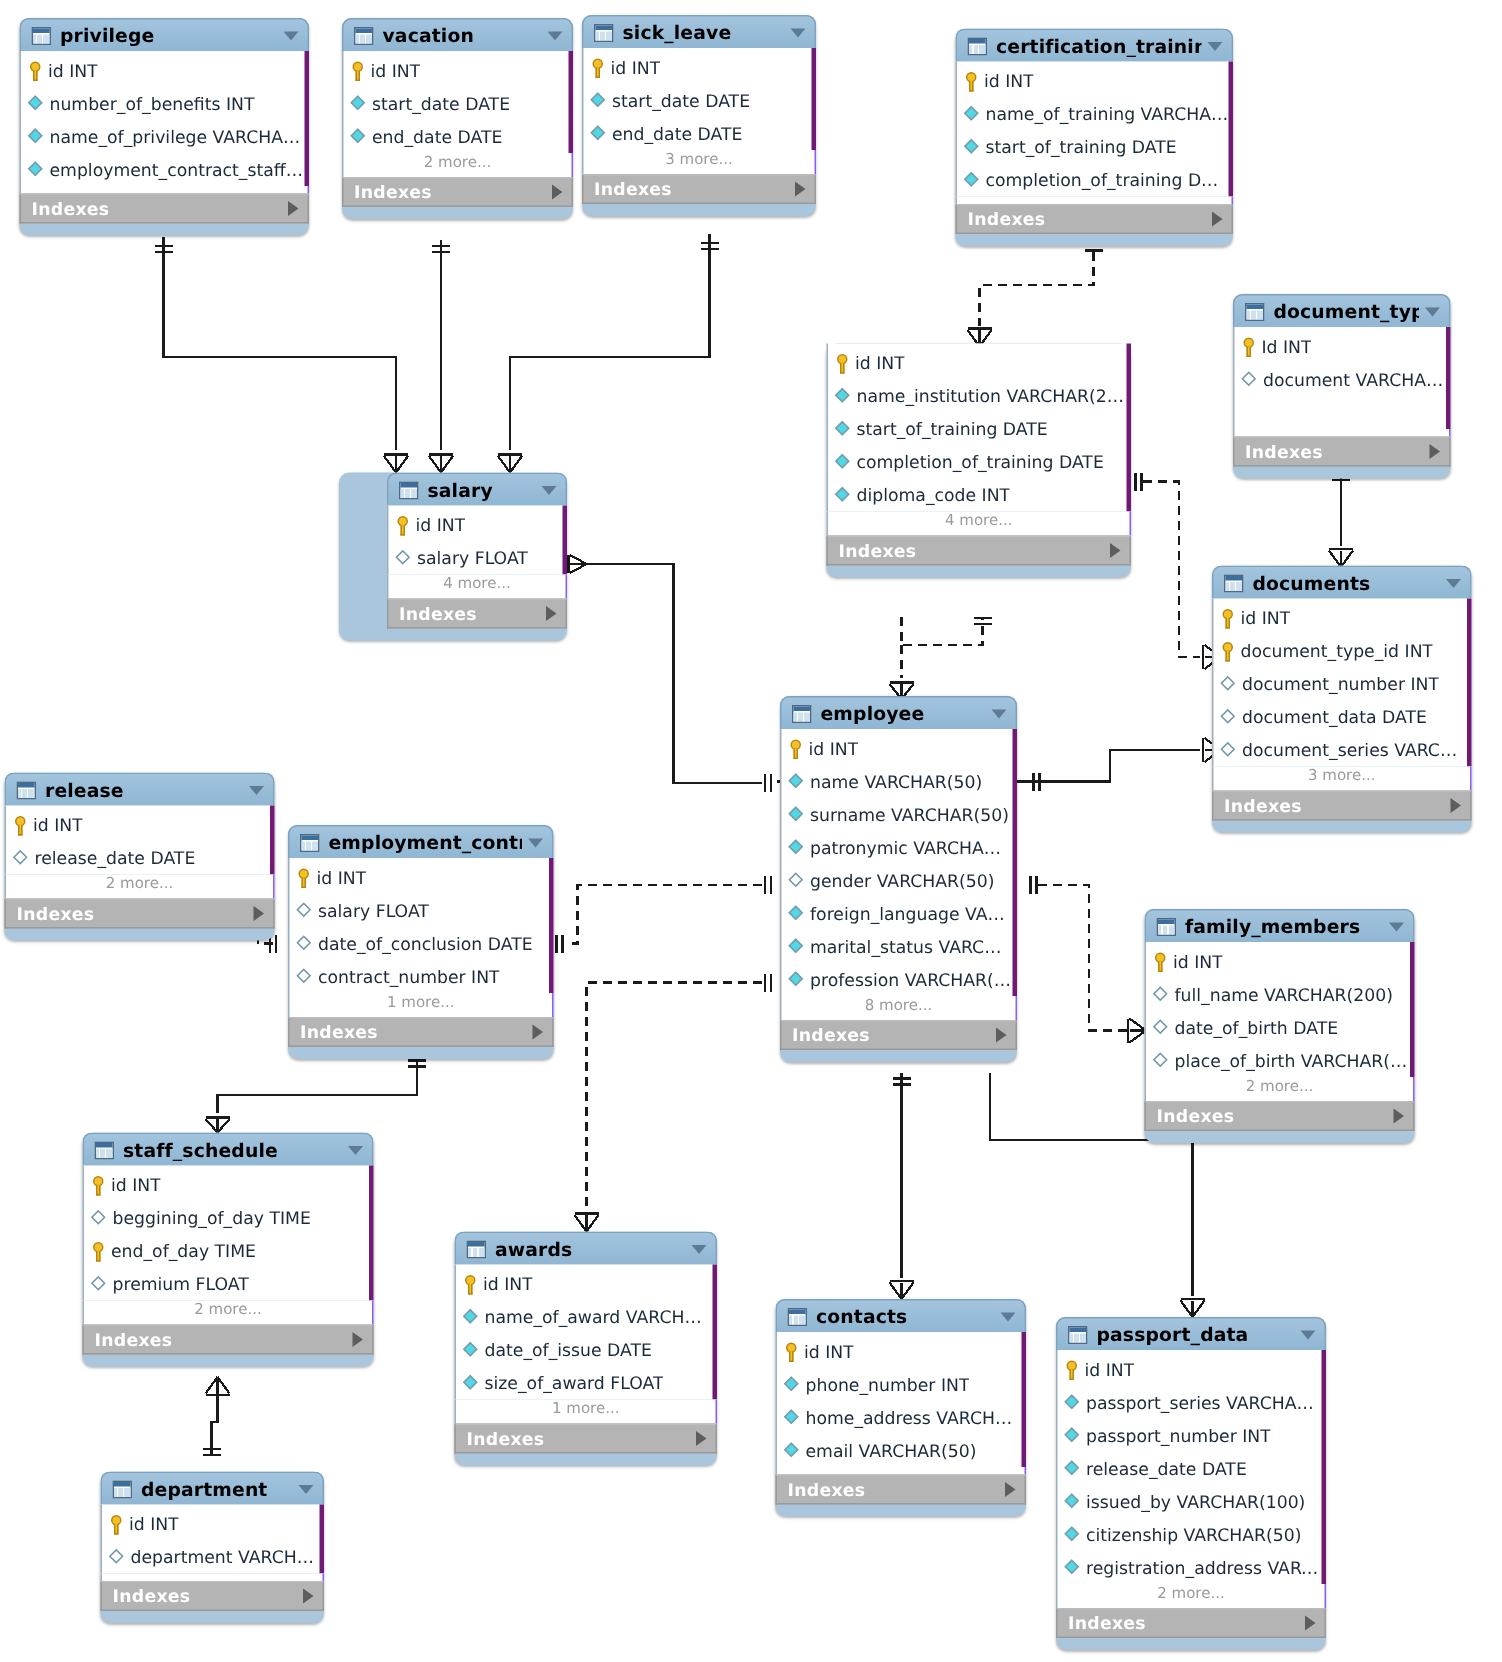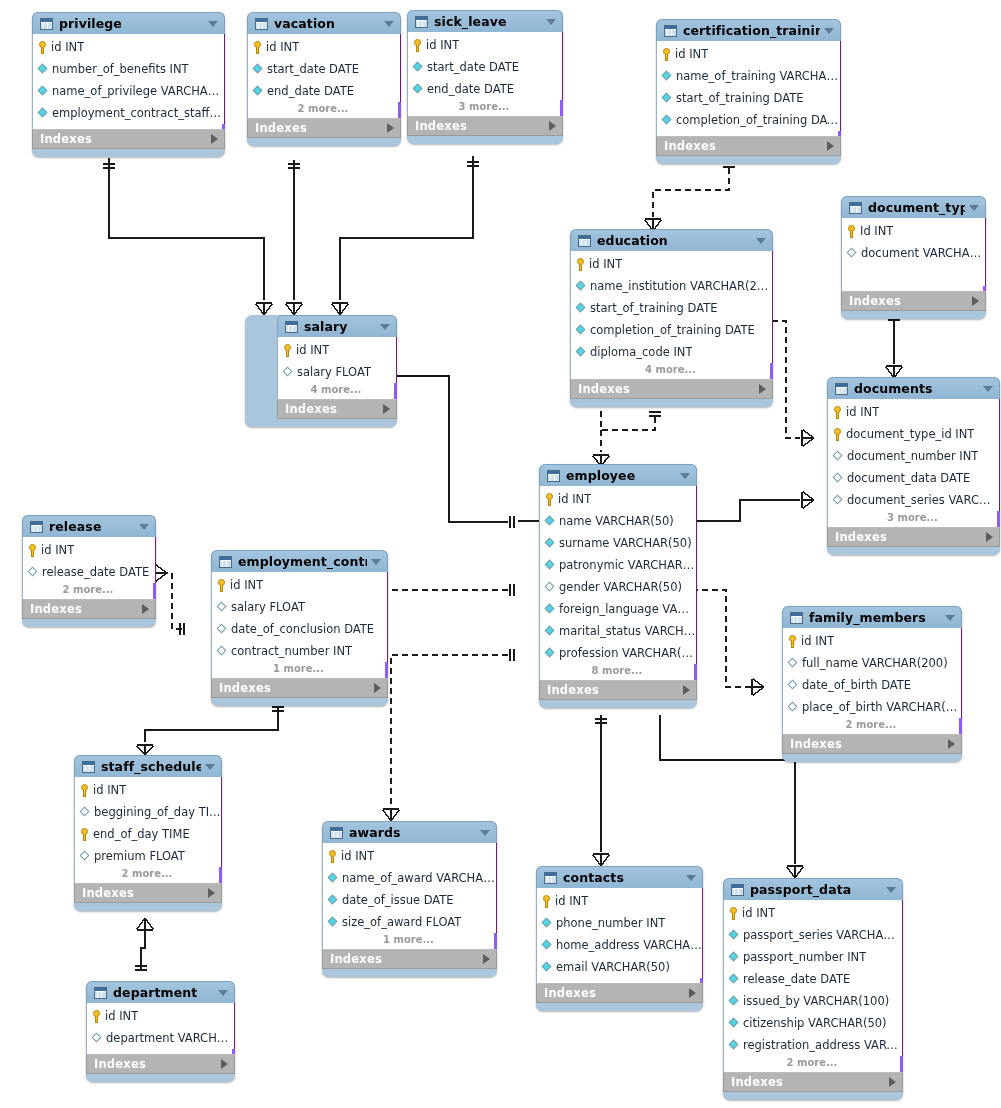--- a/index.html
+++ b/index.html
@@ -24,21 +24,20 @@
   }
   
   .tbl{
     position:absolute;
     box-sizing:border-box;
     border-radius:7px;
     background:#a9c6dd;
     box-shadow:0 1px 2px rgba(0,0,0,.30);
     padding-bottom:8px;
     z-index:5;
-    margin-left:19px;
   }
   .tbl-hd{
     height:22px;
     border-radius:6px 6px 0 0;
     background:linear-gradient(180deg,#a3c4dd 0%,#8fb6d3 100%);
     display:flex;
     align-items:center;
     padding:0 6px 0 7px;
     box-sizing:border-box;
     border:1px solid #7ba2c1;
@@ -78,21 +77,21 @@
     flex:0 0 auto;
     margin-left:4px;
     width:0;height:0;
     border-left:5px solid transparent;
     border-right:5px solid transparent;
     border-top:6px solid #5f7b93;
   }
   .tbl-body{
     background:#ffffff;
     border-left:1px solid #9aafc0;
-    border-right:1px solid #701a75;
+    border-right:3px solid #701a75;
     padding:2px 0 0 0;
   }
   .col{
     display:flex;
     align-items:center;
     height:22px;
     padding-left:5px;
     white-space:nowrap;
     overflow:hidden;
   }
@@ -145,22 +144,21 @@
     box-sizing:border-box;
     transform:rotate(45deg);
   }
   .more{
     text-align:center;
     font-size:10px;
     color:#9a9a9a;
     padding:1px 0 4px 0;
     background:#ffffff;
     border-left:1px solid #9aafc0;
-    border-right:3px solid #8b5cf6;
-    font-weight:bold;
+    border-right:1px solid #8b5cf6;
   }
   .idx{
     height:20px;
     background:#b4b4b4;
     border:1px solid #9a9a9a;
     border-top:1px solid #bcbcbc;
     display:flex;
     align-items:center;
     padding:0 6px 0 7px;
     box-sizing:border-box;
@@ -527,25 +525,20 @@
           </div>
           <div class="col"></div>
         </div>
         <div class="more" style="font-size: 4px; padding: 0px;">&nbsp;</div>
         <div class="idx">
           <span class="idx-lbl">Indexes</span>
           <span class="idx-arrow"></span>
         </div>
       </div>
       <div class="tbl" style="left: 551px; top: 229px; width: 203px;">
-        <div class="tbl-hd">
-          <span class="tbl-ico"></span>
-          <span class="tbl-name">education</span>
-          <span class="tbl-caret"></span>
-        </div>
         <div class="tbl-body">
           <div class="col">
             <span class="ic ic-key"></span>
             <span class="col-txt">id INT</span>
           </div>
           <div class="col">
             <span class="ic ic-dia"></span>
             <span class="col-txt">name_institution VARCHAR(200)</span>
           </div>
           <div class="col">
@@ -662,21 +655,21 @@
             <span class="ic ic-dia"></span>
             <span class="col-txt">profession VARCHAR(200)</span>
           </div>
         </div>
         <div class="more">8 more...</div>
         <div class="idx">
           <span class="idx-lbl">Indexes</span>
           <span class="idx-arrow"></span>
         </div>
       </div>
-      <div class="tbl" style="left: 3px; top: 515px; width: 134px;">
+      <div class="tbl" style="left: 3px; top: 515px; width: 180px;">
         <div class="tbl-hd">
           <span class="tbl-ico"></span>
           <span class="tbl-name">release</span>
           <span class="tbl-caret"></span>
         </div>
         <div class="tbl-body">
           <div class="col">
             <span class="ic ic-key"></span>
             <span class="col-txt">id INT</span>
           </div>
@@ -744,21 +737,21 @@
             <span class="ic ic-diao"></span>
             <span class="col-txt">place_of_birth VARCHAR(200)</span>
           </div>
         </div>
         <div class="more">2 more...</div>
         <div class="idx">
           <span class="idx-lbl">Indexes</span>
           <span class="idx-arrow"></span>
         </div>
       </div>
-      <div class="tbl" style="left: 55px; top: 755px; width: 148px;">
+      <div class="tbl" style="left: 55px; top: 755px; width: 194px;">
         <div class="tbl-hd">
           <span class="tbl-ico"></span>
           <span class="tbl-name">staff_schedule</span>
           <span class="tbl-caret"></span>
         </div>
         <div class="tbl-body">
           <div class="col">
             <span class="ic ic-key"></span>
             <span class="col-txt">id INT</span>
           </div>

